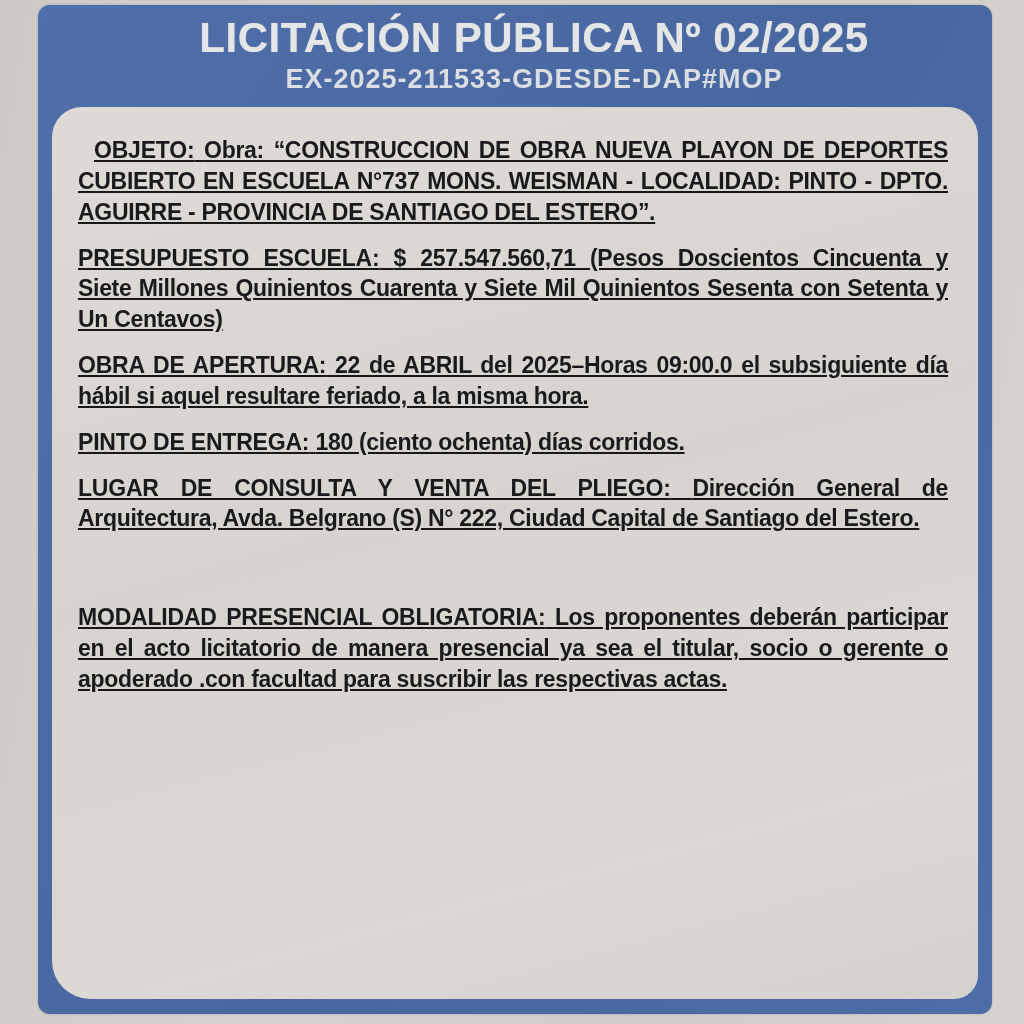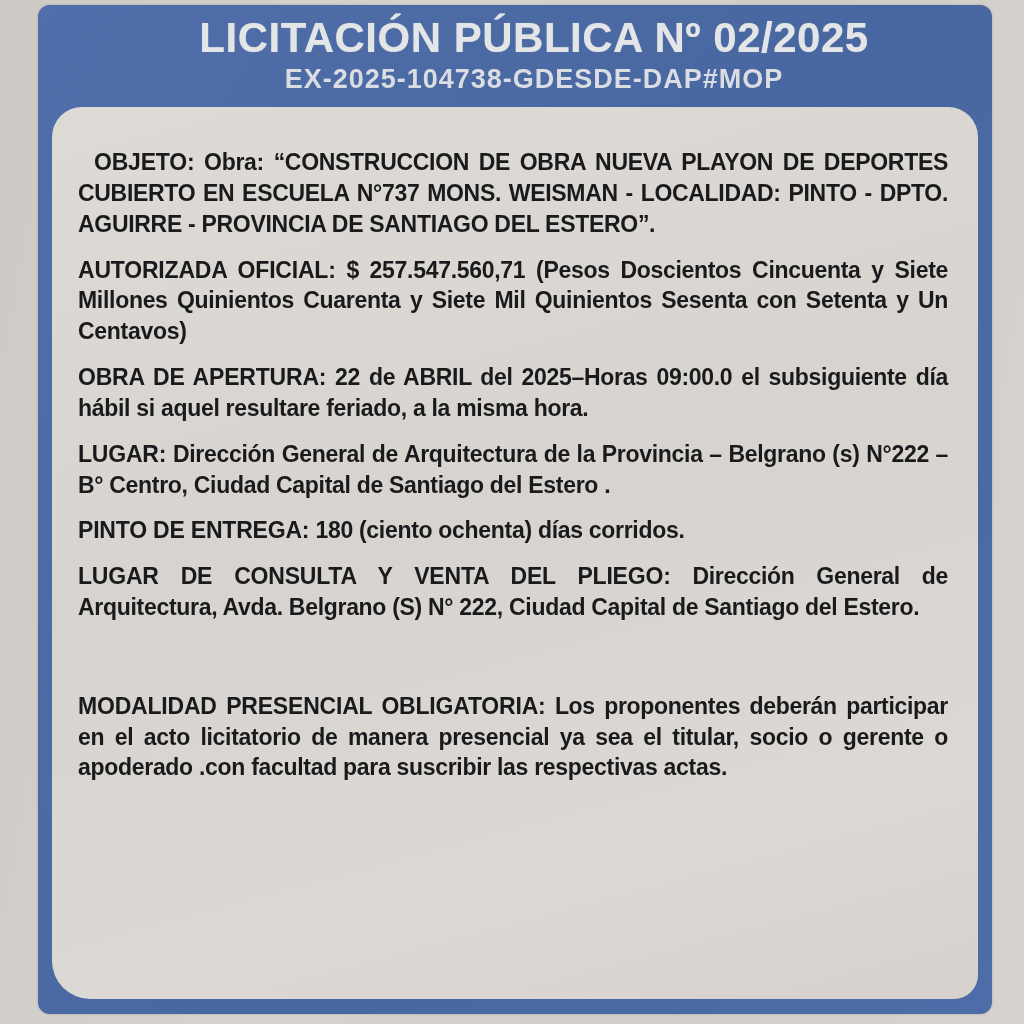--- a/index.html
+++ b/index.html
@@ -49,23 +49,24 @@
     letter-spacing: 1px;
     margin-top: 3px;
     color: #dadde2;
   }
   .ad-content {
     flex: 1 1 auto;
     margin: 6px 14px 15px 14px;
     background: #dad7d2;
     background-image: linear-gradient(165deg, #dedbd6 0%, #d7d4cf 45%, #dcd9d4 80%, #d5d2cd 100%);
     border-radius: 30px 30px 24px 38px;
-    padding: 40px 30px 18px 26px;
+    padding: 28px 30px 18px 26px;
     color: #18181b;
     overflow: hidden;
+    text-decoration: underline;
   }
   .sec {
     margin: 0 0 15px 0;
     font-size: 23px;
     font-weight: bold;
     line-height: 1.34;
     letter-spacing: -0.3px;
     text-align: justify;
     color: #1a1a1d;
   }
@@ -75,32 +76,31 @@
   }
   .sec.indent { text-indent: 16px; }
   .sec.gap-before { margin-top: 68px; }
 </style>
 </head>
 <body>
 
 <div class="ad-frame">
   <div class="ad-header">
     <div class="ad-title">LICITACIÓN PÚBLICA Nº 02/2025</div>
-    <div class="ad-subtitle">EX-2025-104738-GDESDE-DAP#MOP</div>
+    <div class="ad-subtitle">EX-2025-211533-GDESDE-DAP#MOP</div>
   </div>
   <div class="ad-content">
 
     <p class="sec indent"><span class="lbl">OBJETO:</span> <span>Obra: “CONSTRUCCION DE OBRA NUEVA PLAYON DE DEPORTES CUBIERTO EN ESCUELA N°737 MONS. WEISMAN - LOCALIDAD: PINTO - DPTO. AGUIRRE - PROVINCIA DE SANTIAGO DEL ESTERO”.</span></p>
 
 
-    <p class="sec"><span class="lbl">AUTORIZADA OFICIAL:</span> <span>$ 257.547.560,71 (Pesos Doscientos Cincuenta y Siete Millones Quinientos Cuarenta y Siete Mil Quinientos Sesenta con Setenta y Un Centavos)</span></p>
+    <p class="sec"><span class="lbl">PRESUPUESTO ESCUELA:</span> <span>$ 257.547.560,71 (Pesos Doscientos Cincuenta y Siete Millones Quinientos Cuarenta y Siete Mil Quinientos Sesenta con Setenta y Un Centavos)</span></p>
 
     <p class="sec"><span class="lbl">OBRA DE APERTURA:</span> <span>22 de ABRIL del 2025–Horas 09:00.0 el subsiguiente día hábil si aquel resultare feriado, a la misma hora.</span></p>
 
-    <p class="sec"><span class="lbl">LUGAR:</span> <span>Dirección General de Arquitectura de la Provincia – Belgrano (s) N°222 – B° Centro, Ciudad Capital de Santiago del Estero .</span></p>
 
 
 
     <p class="sec"><span class="lbl">PINTO DE ENTREGA:</span> <span>180 (ciento ochenta) días corridos.</span></p>
 
     <p class="sec"><span class="lbl">LUGAR DE CONSULTA Y VENTA DEL PLIEGO:</span> <span>Dirección General de Arquitectura, Avda. Belgrano (S) N° 222, Ciudad Capital de Santiago del Estero.</span></p>
 
     <p class="sec gap-before"><span class="lbl">MODALIDAD PRESENCIAL OBLIGATORIA:</span> <span>Los proponentes deberán participar en el acto licitatorio de manera presencial ya sea el titular, socio o gerente o apoderado .con facultad para suscribir las respectivas actas.</span></p>
 
   </div>

